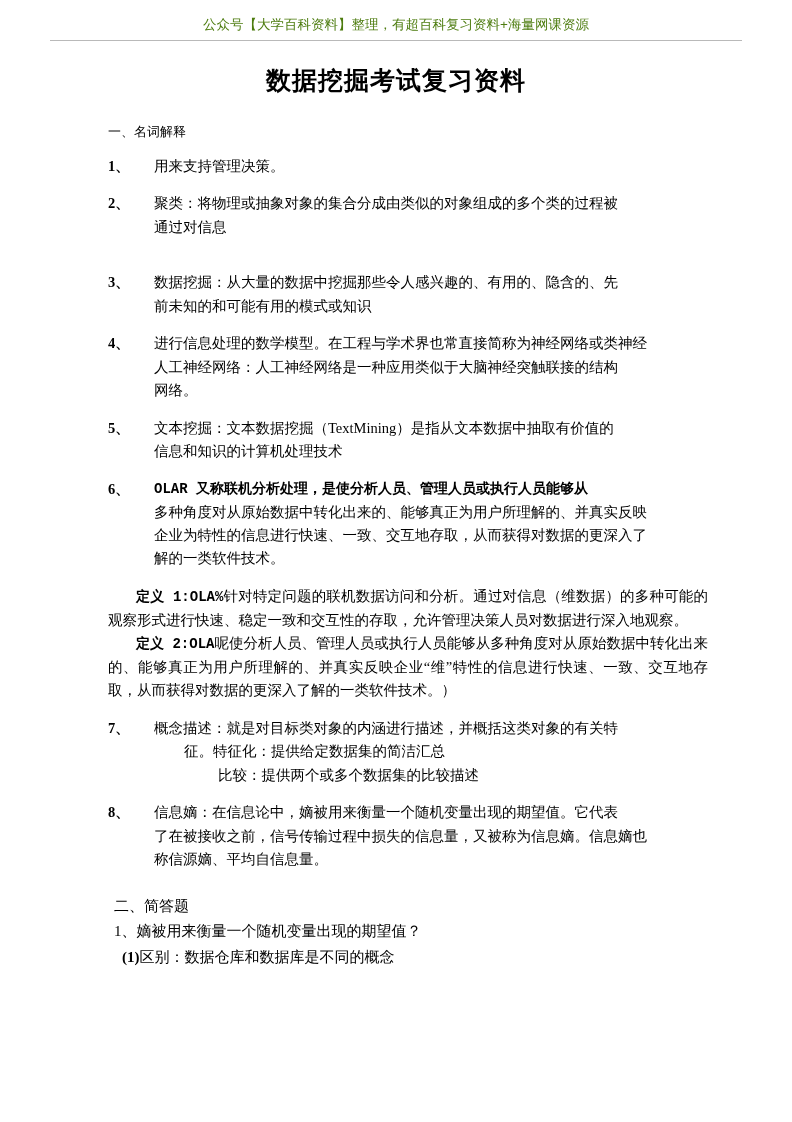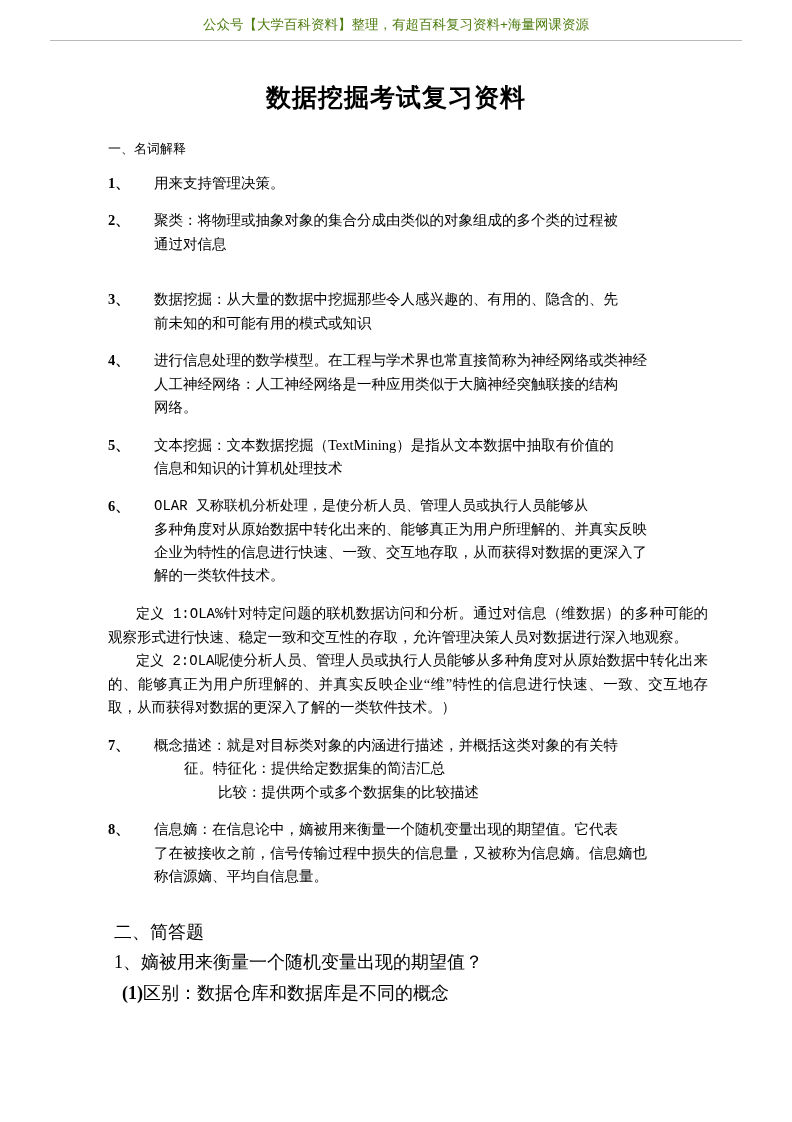--- a/index.html
+++ b/index.html
@@ -32,21 +32,21 @@
   }
   .header-rule {
     width: 692px;
     margin: 6px auto 0 auto;
     border-bottom: 1px solid #b9b9b9;
   }
   .doc-title {
     text-align: center;
     font-size: 25px;
     font-weight: bold;
-    margin-top: 40px;
+    margin-top: 23px;
     letter-spacing: 1px;
     font-family: "Liberation Serif", "DejaVu Serif", serif;
   }
   .content {
     margin: 0 auto;
     width: 672px;
     padding-left: 48px;
     padding-right: 24px;
     box-sizing: border-box;
   }
@@ -72,21 +72,21 @@
     flex: 1;
   }
   .item .body p {
     margin: 0;
   }
   .bold {
     font-weight: bold;
   }
   .mono-bold {
     font-family: "Liberation Mono", "DejaVu Sans Mono", monospace;
-    font-weight: normal;
+    font-weight: bold;
     font-size: 14px;
   }
   .para-block {
     margin-top: 14px;
     font-size: 14.5px;
     line-height: 1.62;
     text-align: justify;
   }
   .para-block p {
     margin: 0;
@@ -94,22 +94,22 @@
   .p-indent {
     text-indent: 28px;
   }
   .sub-indent {
     padding-left: 30px;
   }
   .sub-indent2 {
     padding-left: 64px;
   }
   .section2 {
-    margin-top: 28px;
-    font-size: 18px;
+    margin-top: 22px;
+    font-size: 15px;
     line-height: 1.7;
     padding-left: 6px;
   }
   .section2 p {
     margin: 0;
   }
   .q-indent {
     padding-left: 8px;
   }
   .spacer-gap {

